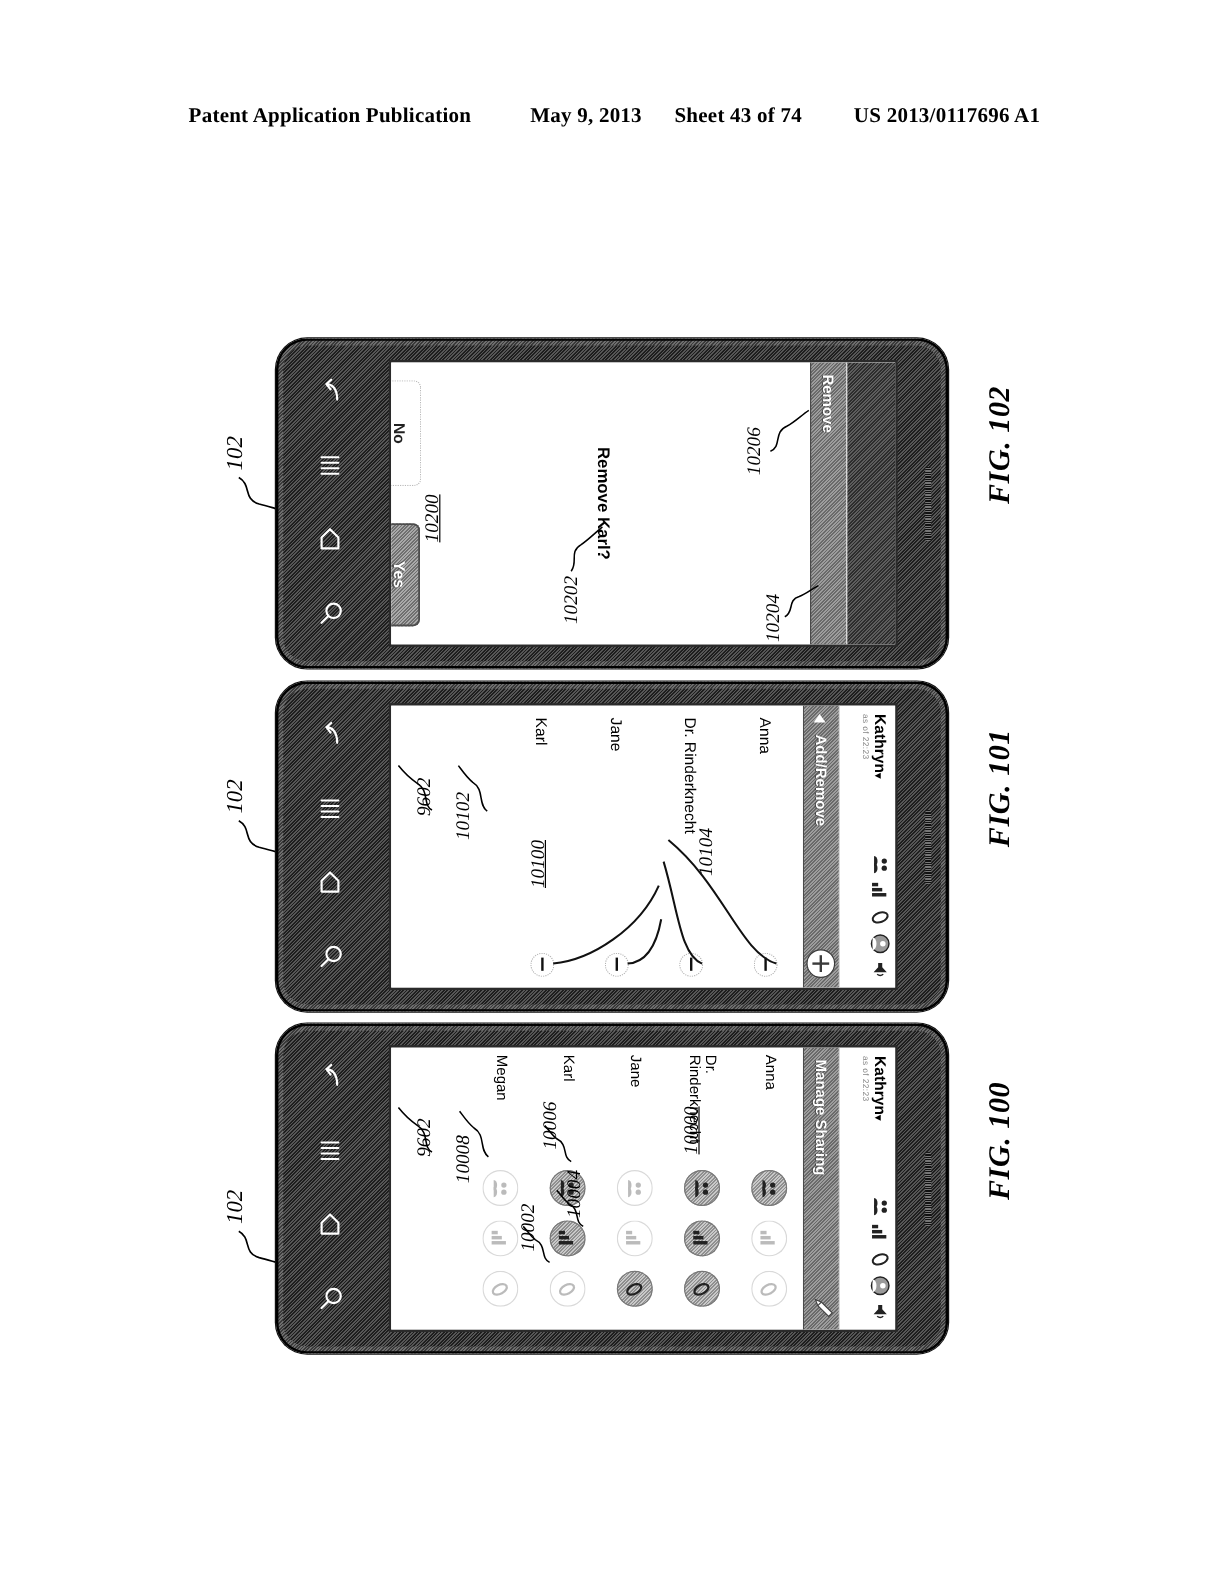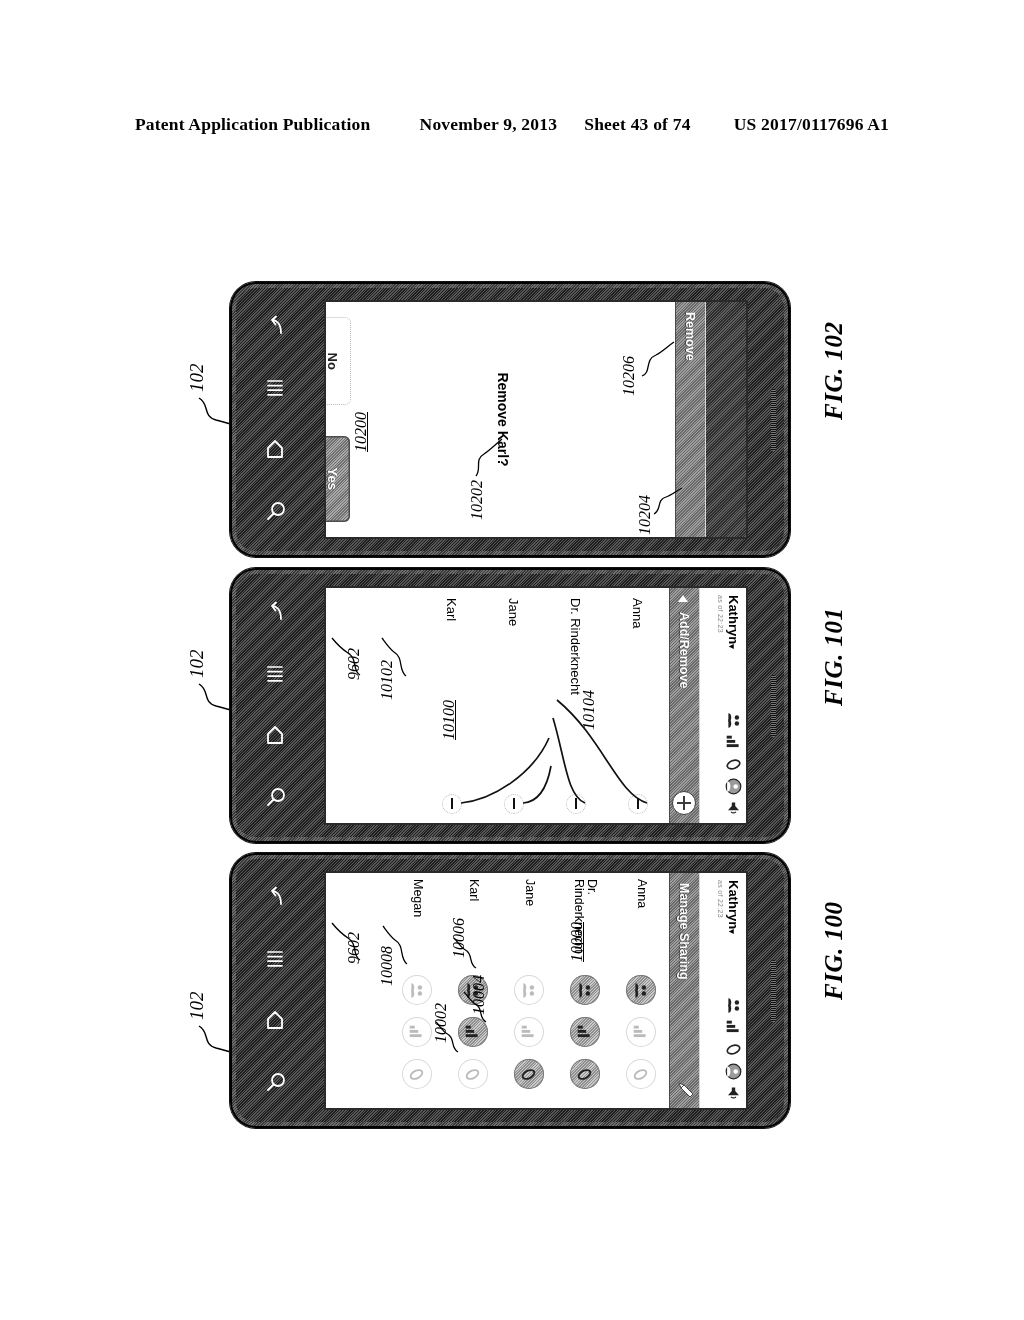--- a/index.html
+++ b/index.html
@@ -3,21 +3,21 @@
 <meta charset="utf-8">
 <style>
   html,body{margin:0;padding:0;background:#fff;}
   body{width:1024px;height:1320px;position:relative;
        font-family:"Liberation Serif",serif;color:#000;}
 
   
   .pub-header{position:absolute;left:0;top:86px;width:1024px;
       text-align:center;font-family:"Liberation Serif",serif;
       font-weight:700;font-size:17.5px;letter-spacing:.2px;white-space:nowrap;}
-  .pub-header span{display:inline-block;margin-top:28px;}
+  .pub-header span{display:inline-block;}
   .hsp1{width:40px;}
   .hsp2{width:18px;}
   .hsp3{width:34px;}
 
   
   .sheet{position:absolute;left:0;top:0;width:1024px;height:1320px;}
 
   
   .figgroup{position:absolute;}
 
@@ -134,25 +134,25 @@
 
   
   .connectors{position:absolute;inset:0;}
 </style>
 </head>
 <body>
 
 <div class="pub-header">
   <span>Patent Application Publication</span>
   <span class="hsp1"></span>
-  <span>November 9, 2013</span>
+  <span>May 9, 2013</span>
   <span class="hsp2"></span>
   <span>Sheet 43 of 74</span>
   <span class="hsp3"></span>
-  <span>US 2017/0117696 A1</span>
+  <span>US 2013/0117696 A1</span>
 </div>
 
 <div class="sheet">
 
   <div class="figgroup">
 
     <div class="ref102" style="left:186px;top:392px;">102</div>
     <svg class="lead102" style="left:196px;top:396px;" width="44" height="34">
       <path d="M3,2 C14,8 6,20 20,24 C28,26 34,28 42,30" stroke="#000" stroke-width="1.4" fill="none"></path>
     </svg>

